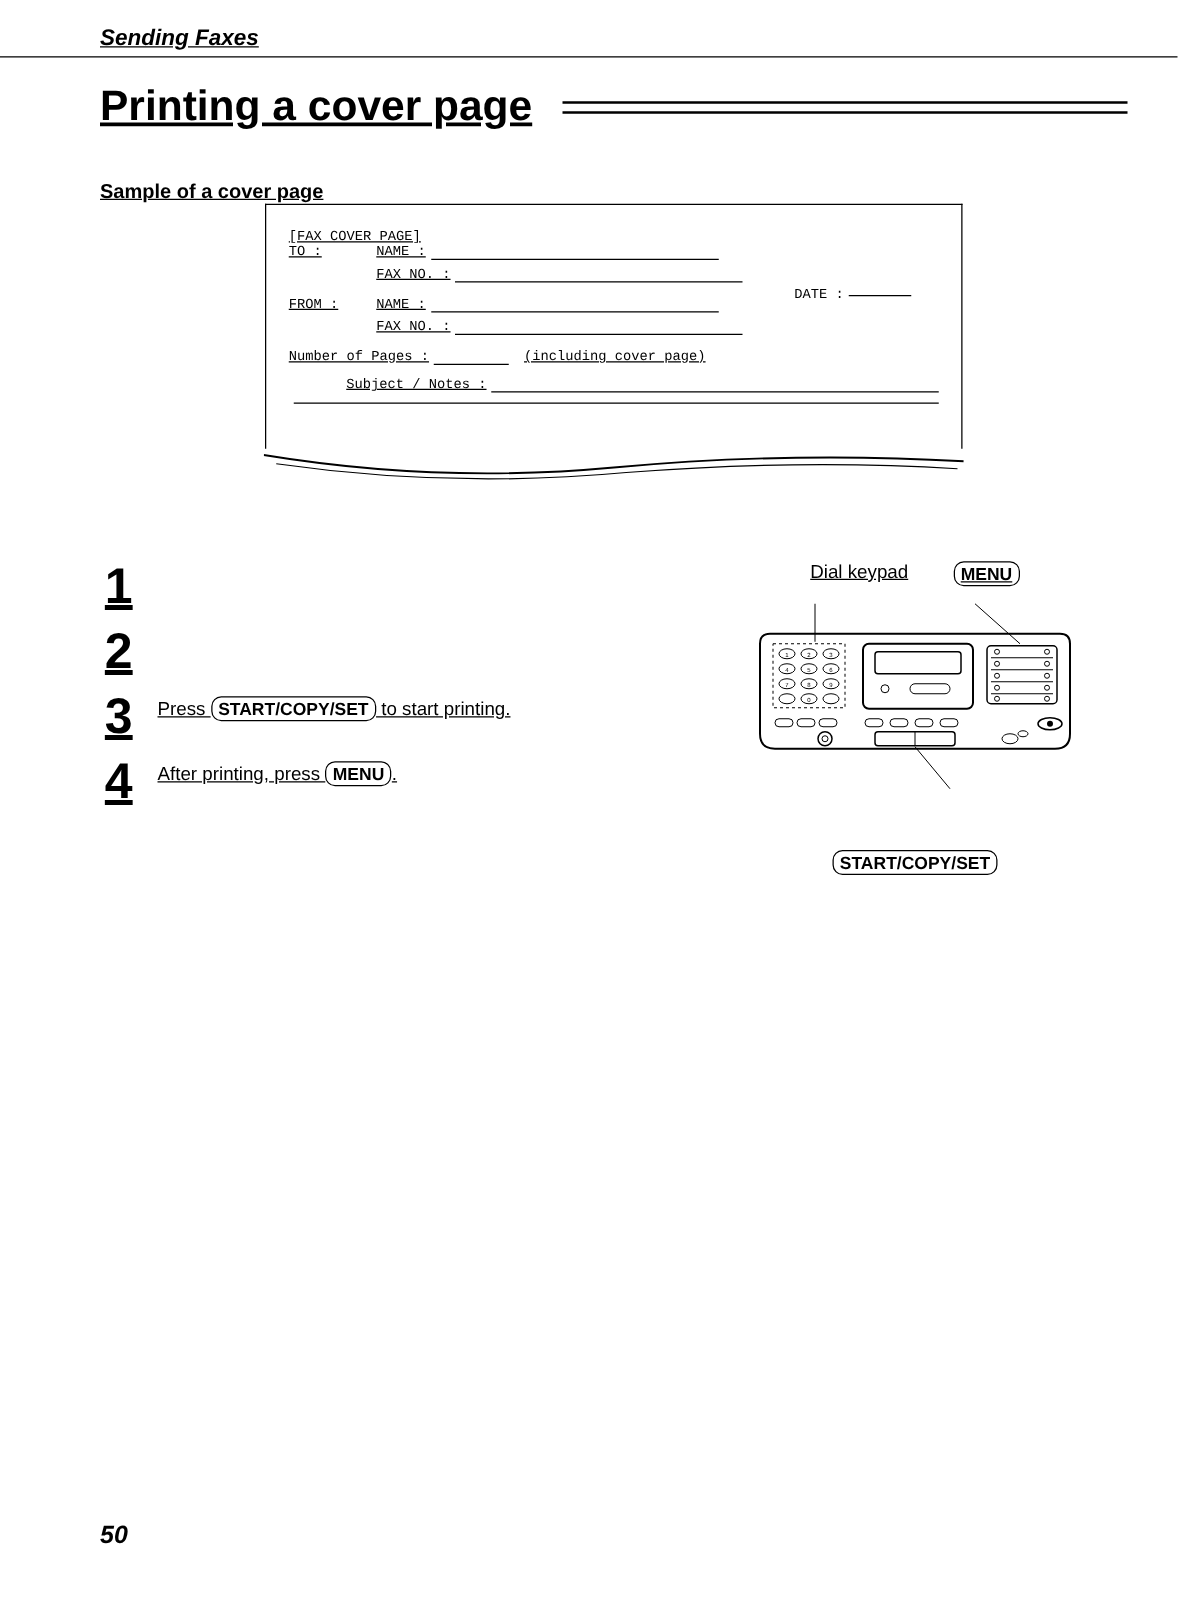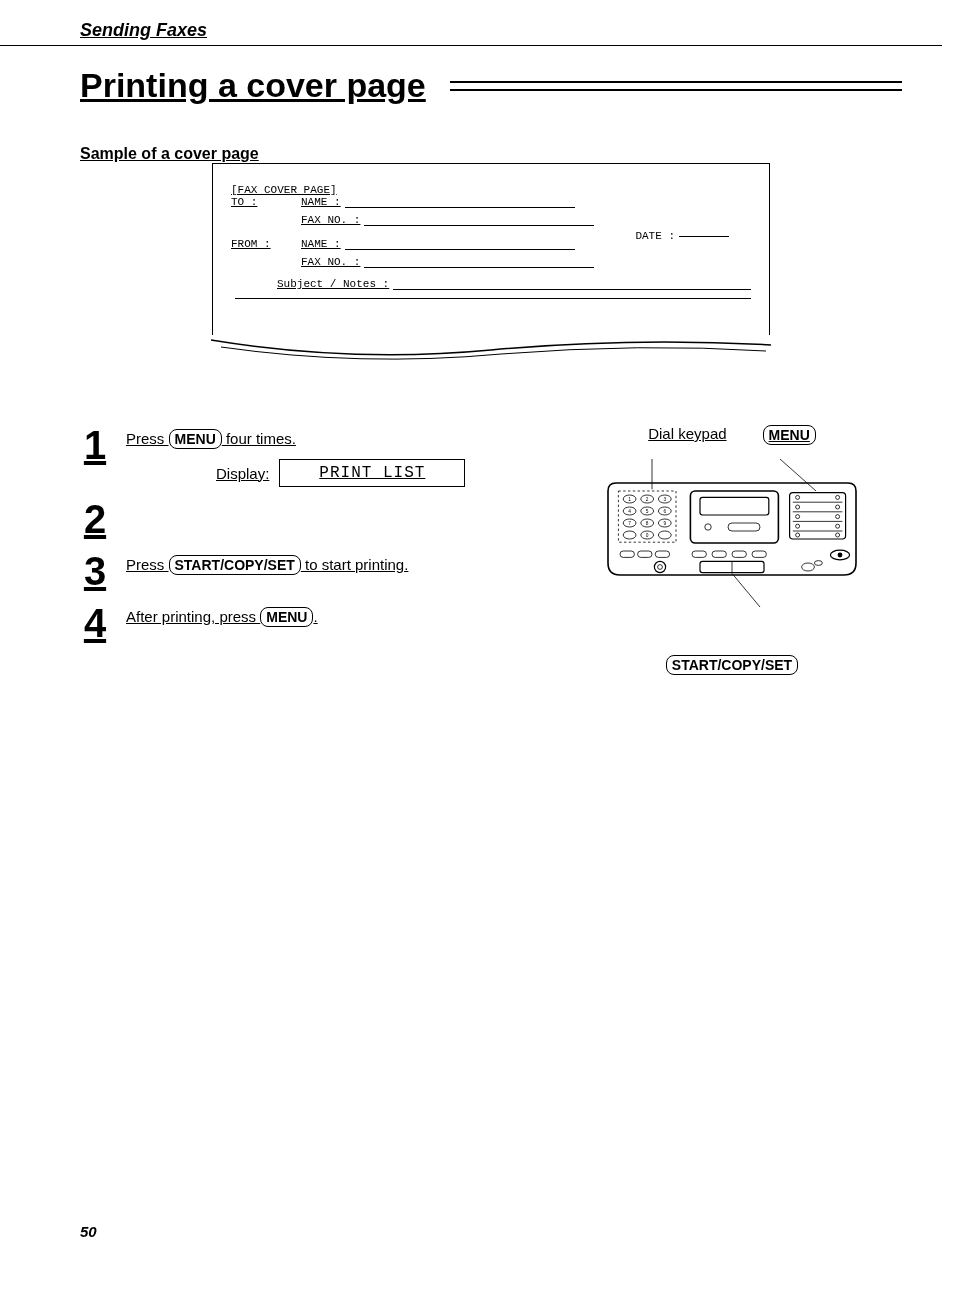--- a/index.html
+++ b/index.html
@@ -168,21 +168,21 @@
   .scs-label {
     margin-top: 40px;
     display: inline-block;
   }
   .page-num {
     position: absolute;
     bottom: 20px;
     left: 80px;
     font-style: italic;
     font-weight: bold;
-    font-size: 15px;
+    font-size: 20px;
   }
   .leader-line { stroke:#000; stroke-width:1; fill:none; }
 </style>
 </head>
 <body>
 
 <div class="page">
   <div class="section-header">Sending Faxes</div>
   <hr class="hr-top">
 
@@ -212,47 +212,45 @@
     <div class="line" style="margin-top:12px;">
         <span class="lbl" style="width:70px;">FROM :</span>
         <span class="lbl">NAME :</span>
         <span class="blank" style="max-width:230px;"></span>
       </div>
     <div class="line">
         <span class="lbl" style="width:70px;"></span>
         <span class="lbl">FAX NO. :</span>
         <span class="blank" style="max-width:230px;"></span>
       </div>
+    <div class="line" style="margin-top:12px;">
+      <span class="lbl">Number of Pages :</span>
+      <span class="blank" style="max-width:60px;flex:none;width:60px;"></span>
+      <span class="lbl" style="margin-left:12px;">(including cover page)</span>
+    </div>
     <div class="line" style="margin-top:10px;margin-left:46px;">
         <span class="lbl">Subject / Notes :</span>
         <span class="blank"></span>
       </div>
     <div class="line" style="margin-top:8px;">
         <span class="blank"></span>
       </div>
   </div>
   <div class="cover-bottom">
     <svg viewBox="0 0 560 30" width="560" height="30">
       <path d="M0 5 Q140 28 280 15 Q420 2 560 10" stroke="#000" stroke-width="1.5" fill="none"></path>
       <path d="M10 12 Q150 32 290 19 Q430 8 555 16" stroke="#000" stroke-width="1" fill="none"></path>
     </svg>
   </div>
 
   <div class="columns">
     <div class="steps">
 
       <div class="step">
         <div class="step-num">1</div>
-        <div class="step-body">
-          <span>Press </span><span class="key">MENU</span><span> four times.</span>
-          <div class="display-row">
-            <span class="display-label">Display:</span>
-            <span class="lcd">PRINT LIST</span>
-          </div>
-        </div>
       </div>
 
       <div class="step">
         <div class="step-num">2</div>
       </div>
 
       <div class="step">
         <div class="step-num">3</div>
         <div class="step-body">
           <span>Press </span><span class="key">START/COPY/SET</span><span> to start printing.</span>

